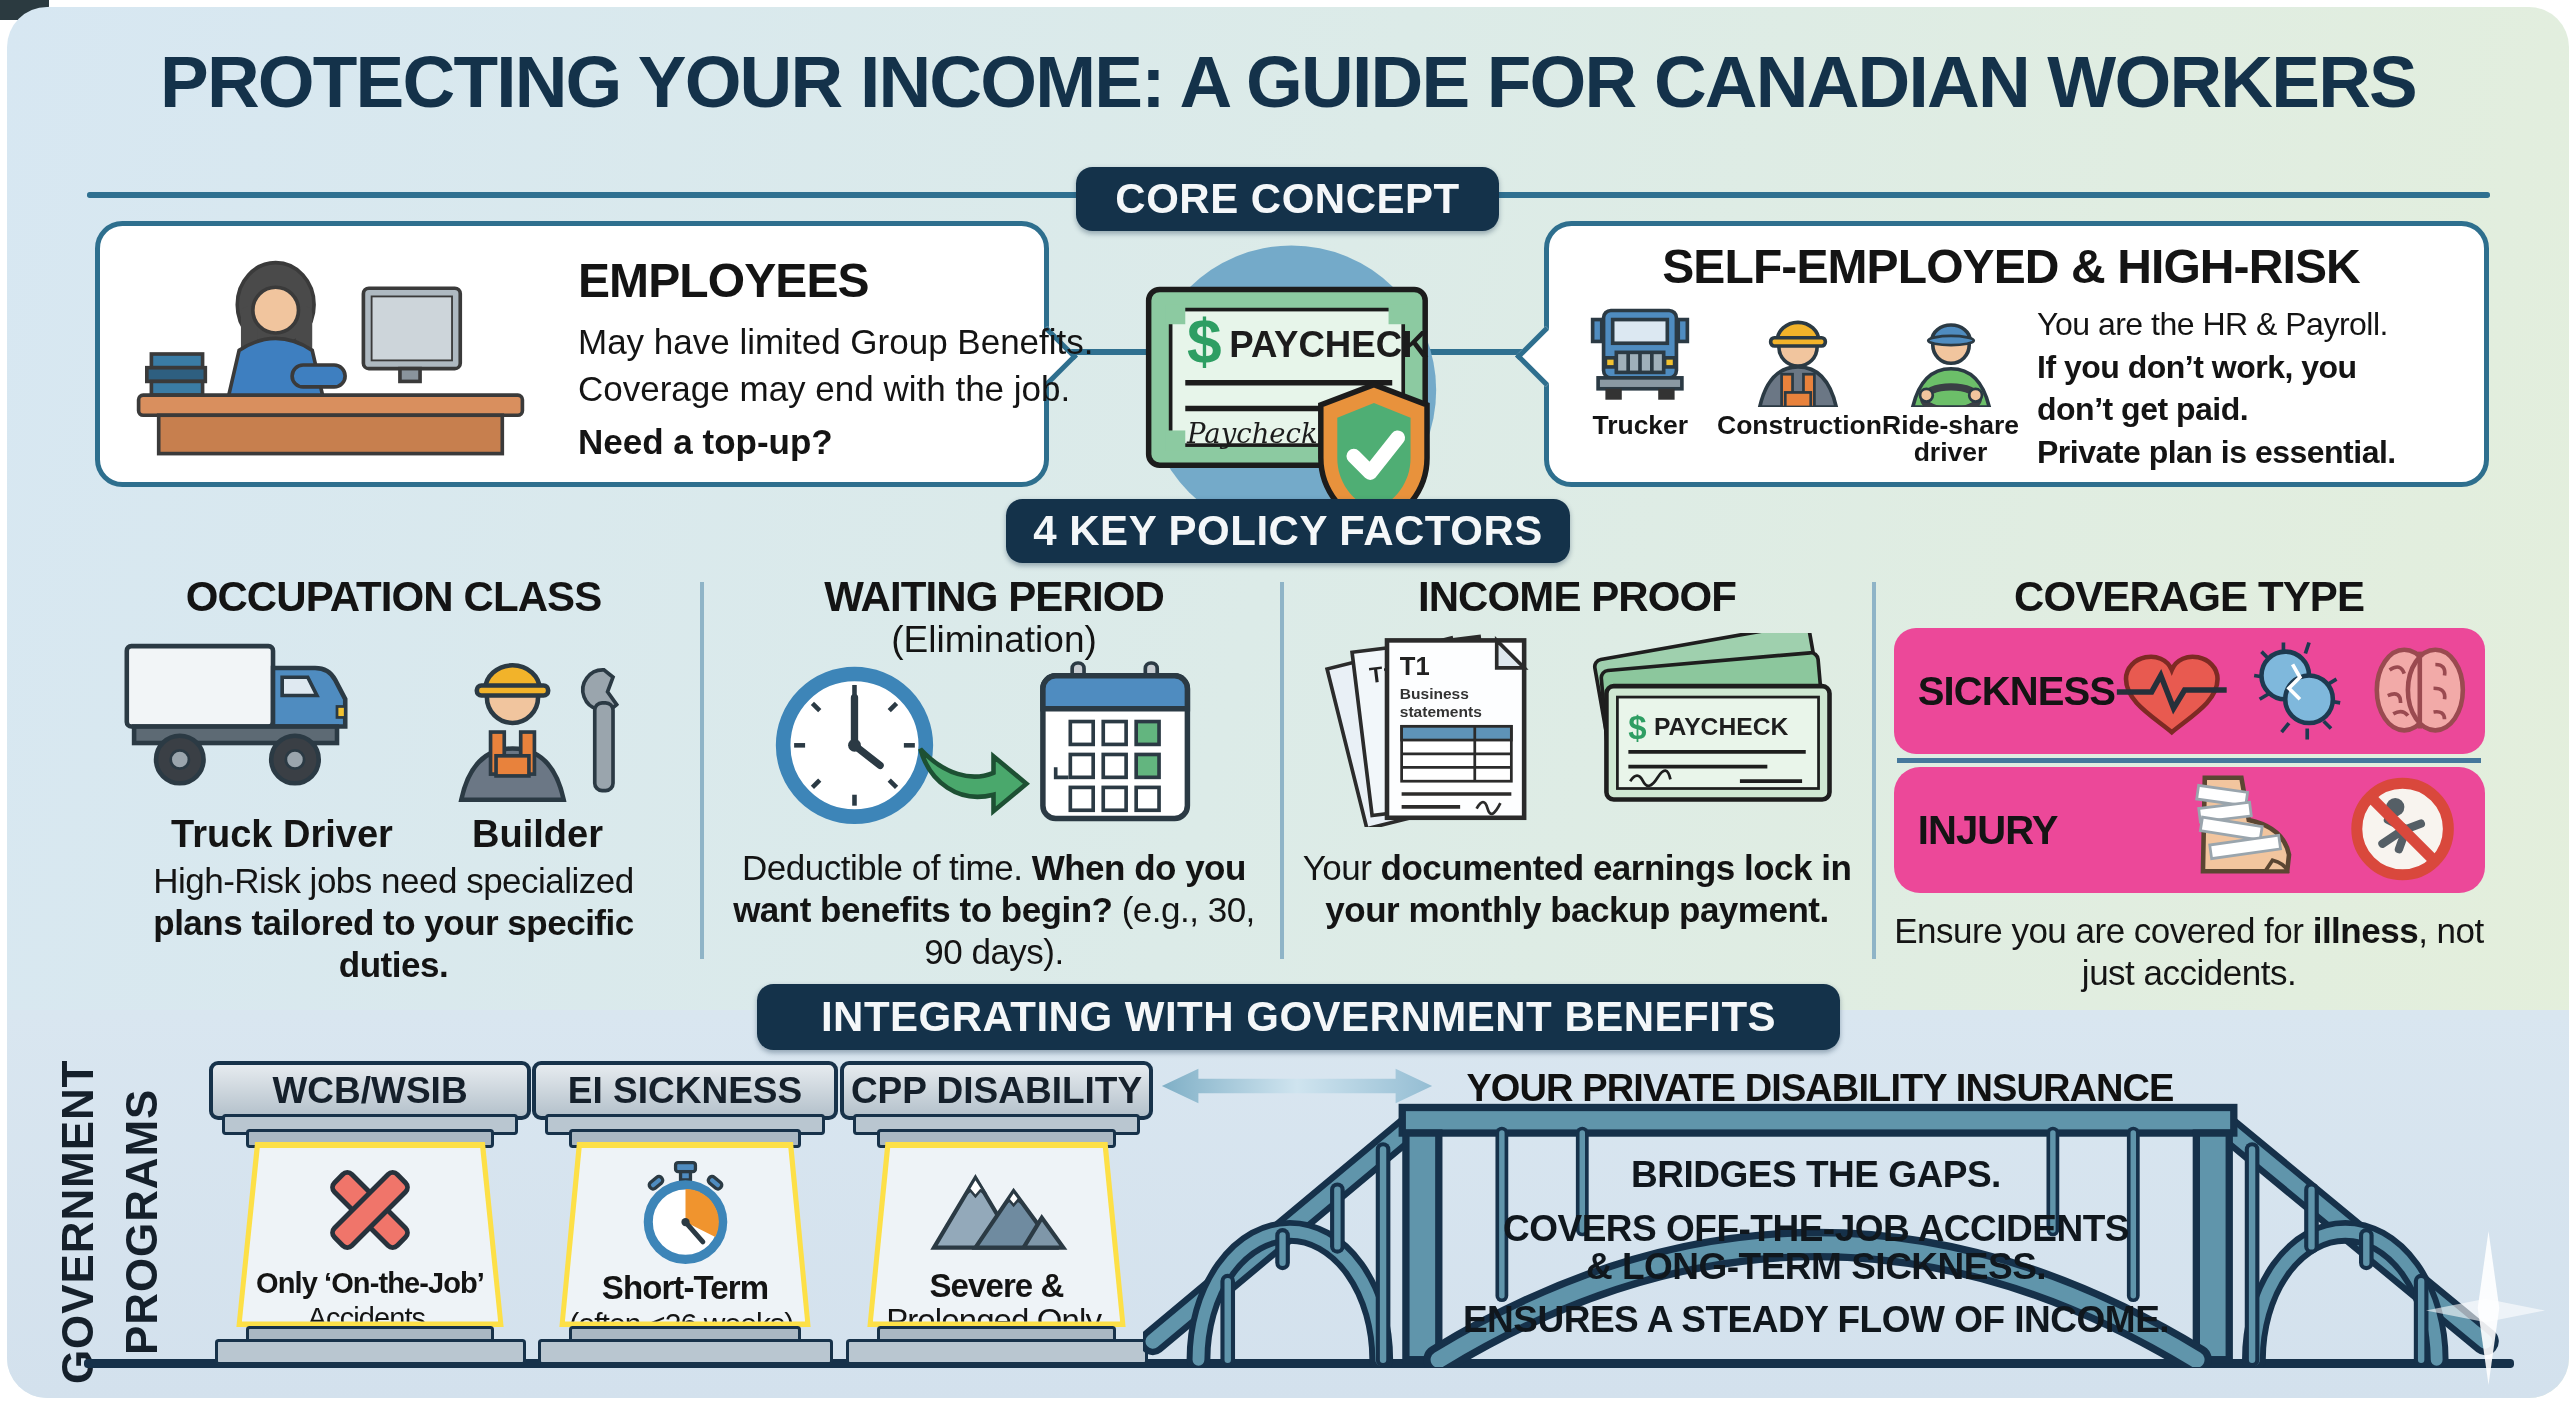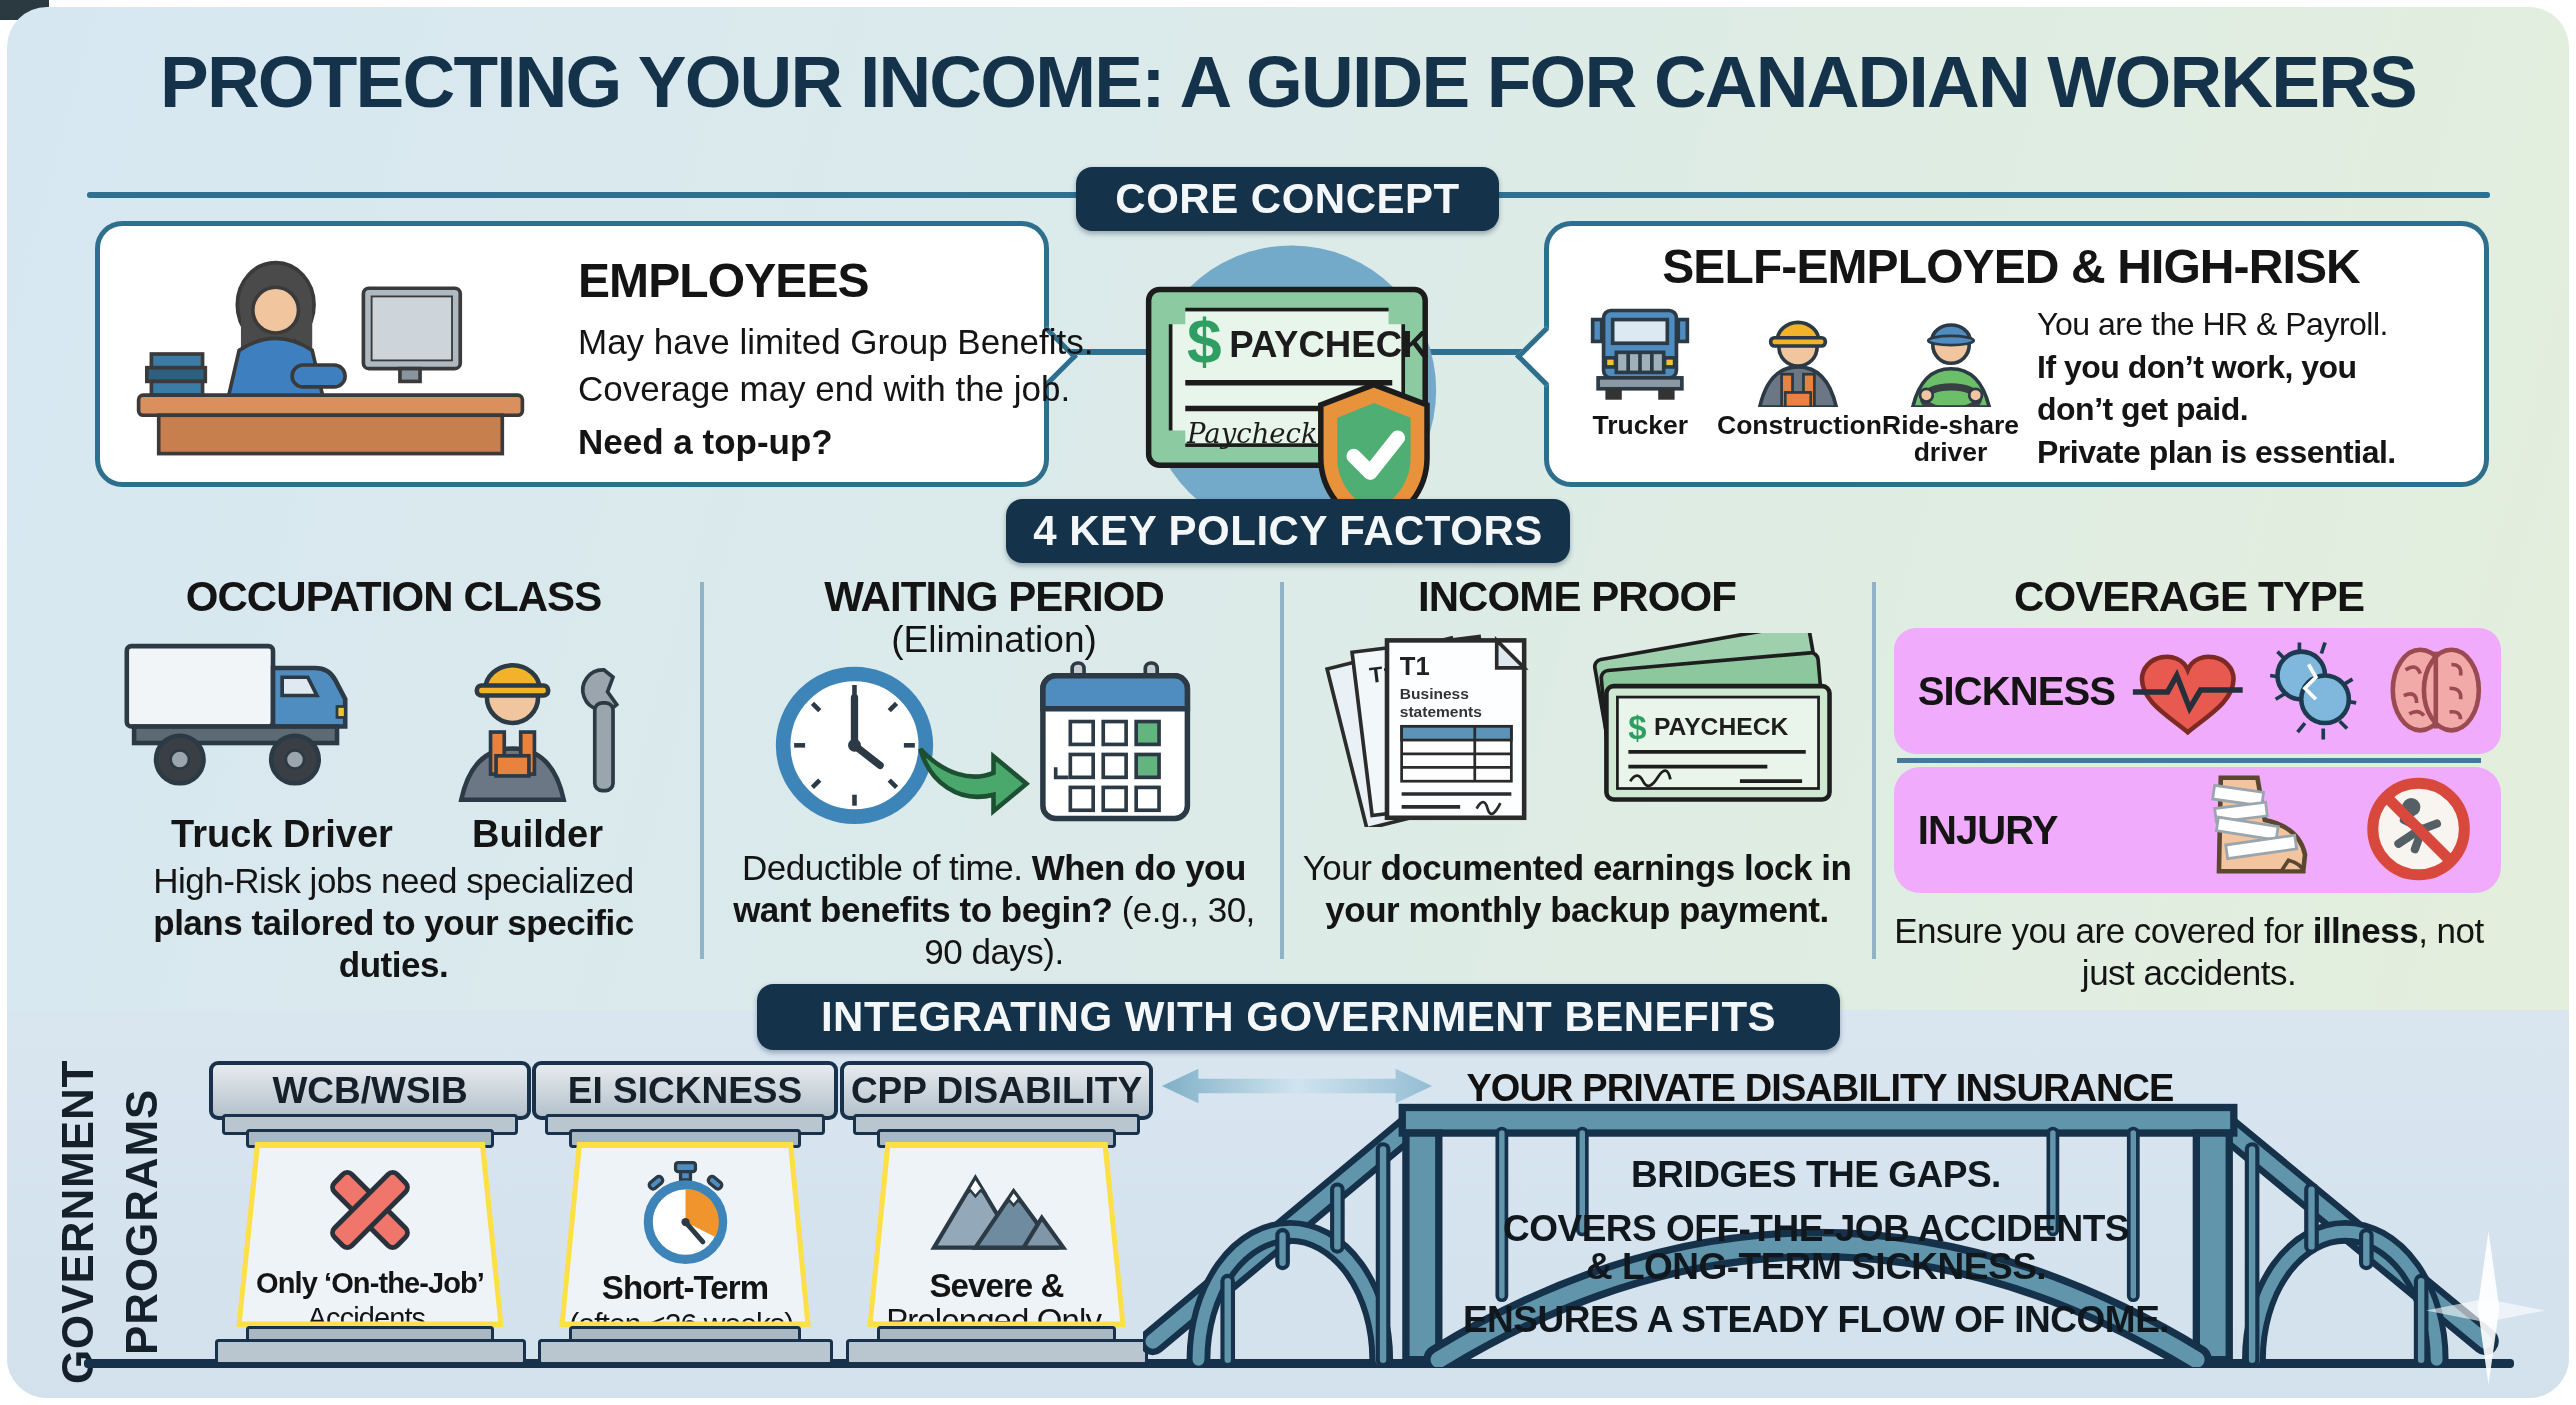--- a/index.html
+++ b/index.html
@@ -51,21 +51,21 @@
   .vdiv{width:3.7px;background:#8fb4c7;top:582px;height:377px;z-index:3;}
   .col{z-index:4;}
   .col h3{margin:0;font-size:42px;font-weight:bold;text-align:center;letter-spacing:-0.9px;}
   .col .para{position:absolute;left:0;text-align:center;font-size:35px;line-height:1.2;letter-spacing:-0.5px;}
   #col-occupation{left:108px;top:573px;width:571px;height:397px;}
   #col-waiting{left:725px;top:573px;width:538px;height:397px;}
   #col-income{left:1299px;top:573px;width:556px;height:397px;}
   #col-coverage{left:1890px;top:573px;width:598px;height:397px;}
   #occ-labels span{position:absolute;font-size:38px;font-weight:bold;text-align:center;}
   #waiting-sub{position:absolute;left:0;top:46px;width:100%;text-align:center;font-size:37px;}
-  .cov-row{position:absolute;left:3.7px;width:591px;height:126px;background:#f0abfc;border-radius:22px;padding-left:16px;}
+  .cov-row{position:absolute;left:3.7px;width:591px;height:126px;background:#ec4899;border-radius:22px;}
   #cov-row-1{top:55px;}
   #cov-row-2{top:194px;border-radius:26px;}
   #cov-div{position:absolute;left:7.3px;top:185px;width:584px;height:4.6px;background:#45789c;}
   .cov-lbl{position:absolute;left:24px;top:0;height:126px;display:flex;align-items:center;
            font-size:40px;font-weight:bold;letter-spacing:-0.9px;}
   
   .vert-label{writing-mode:vertical-rl;transform:rotate(180deg);font-size:44px;font-weight:bold;
               letter-spacing:0.9px;color:#15202b;height:329px;text-align:center;z-index:4;}
   #ground{left:84px;top:1359px;width:2430px;height:9.1px;background:#16314a;border-radius:3.7px;z-index:4;}
   .pillar{z-index:5;}

